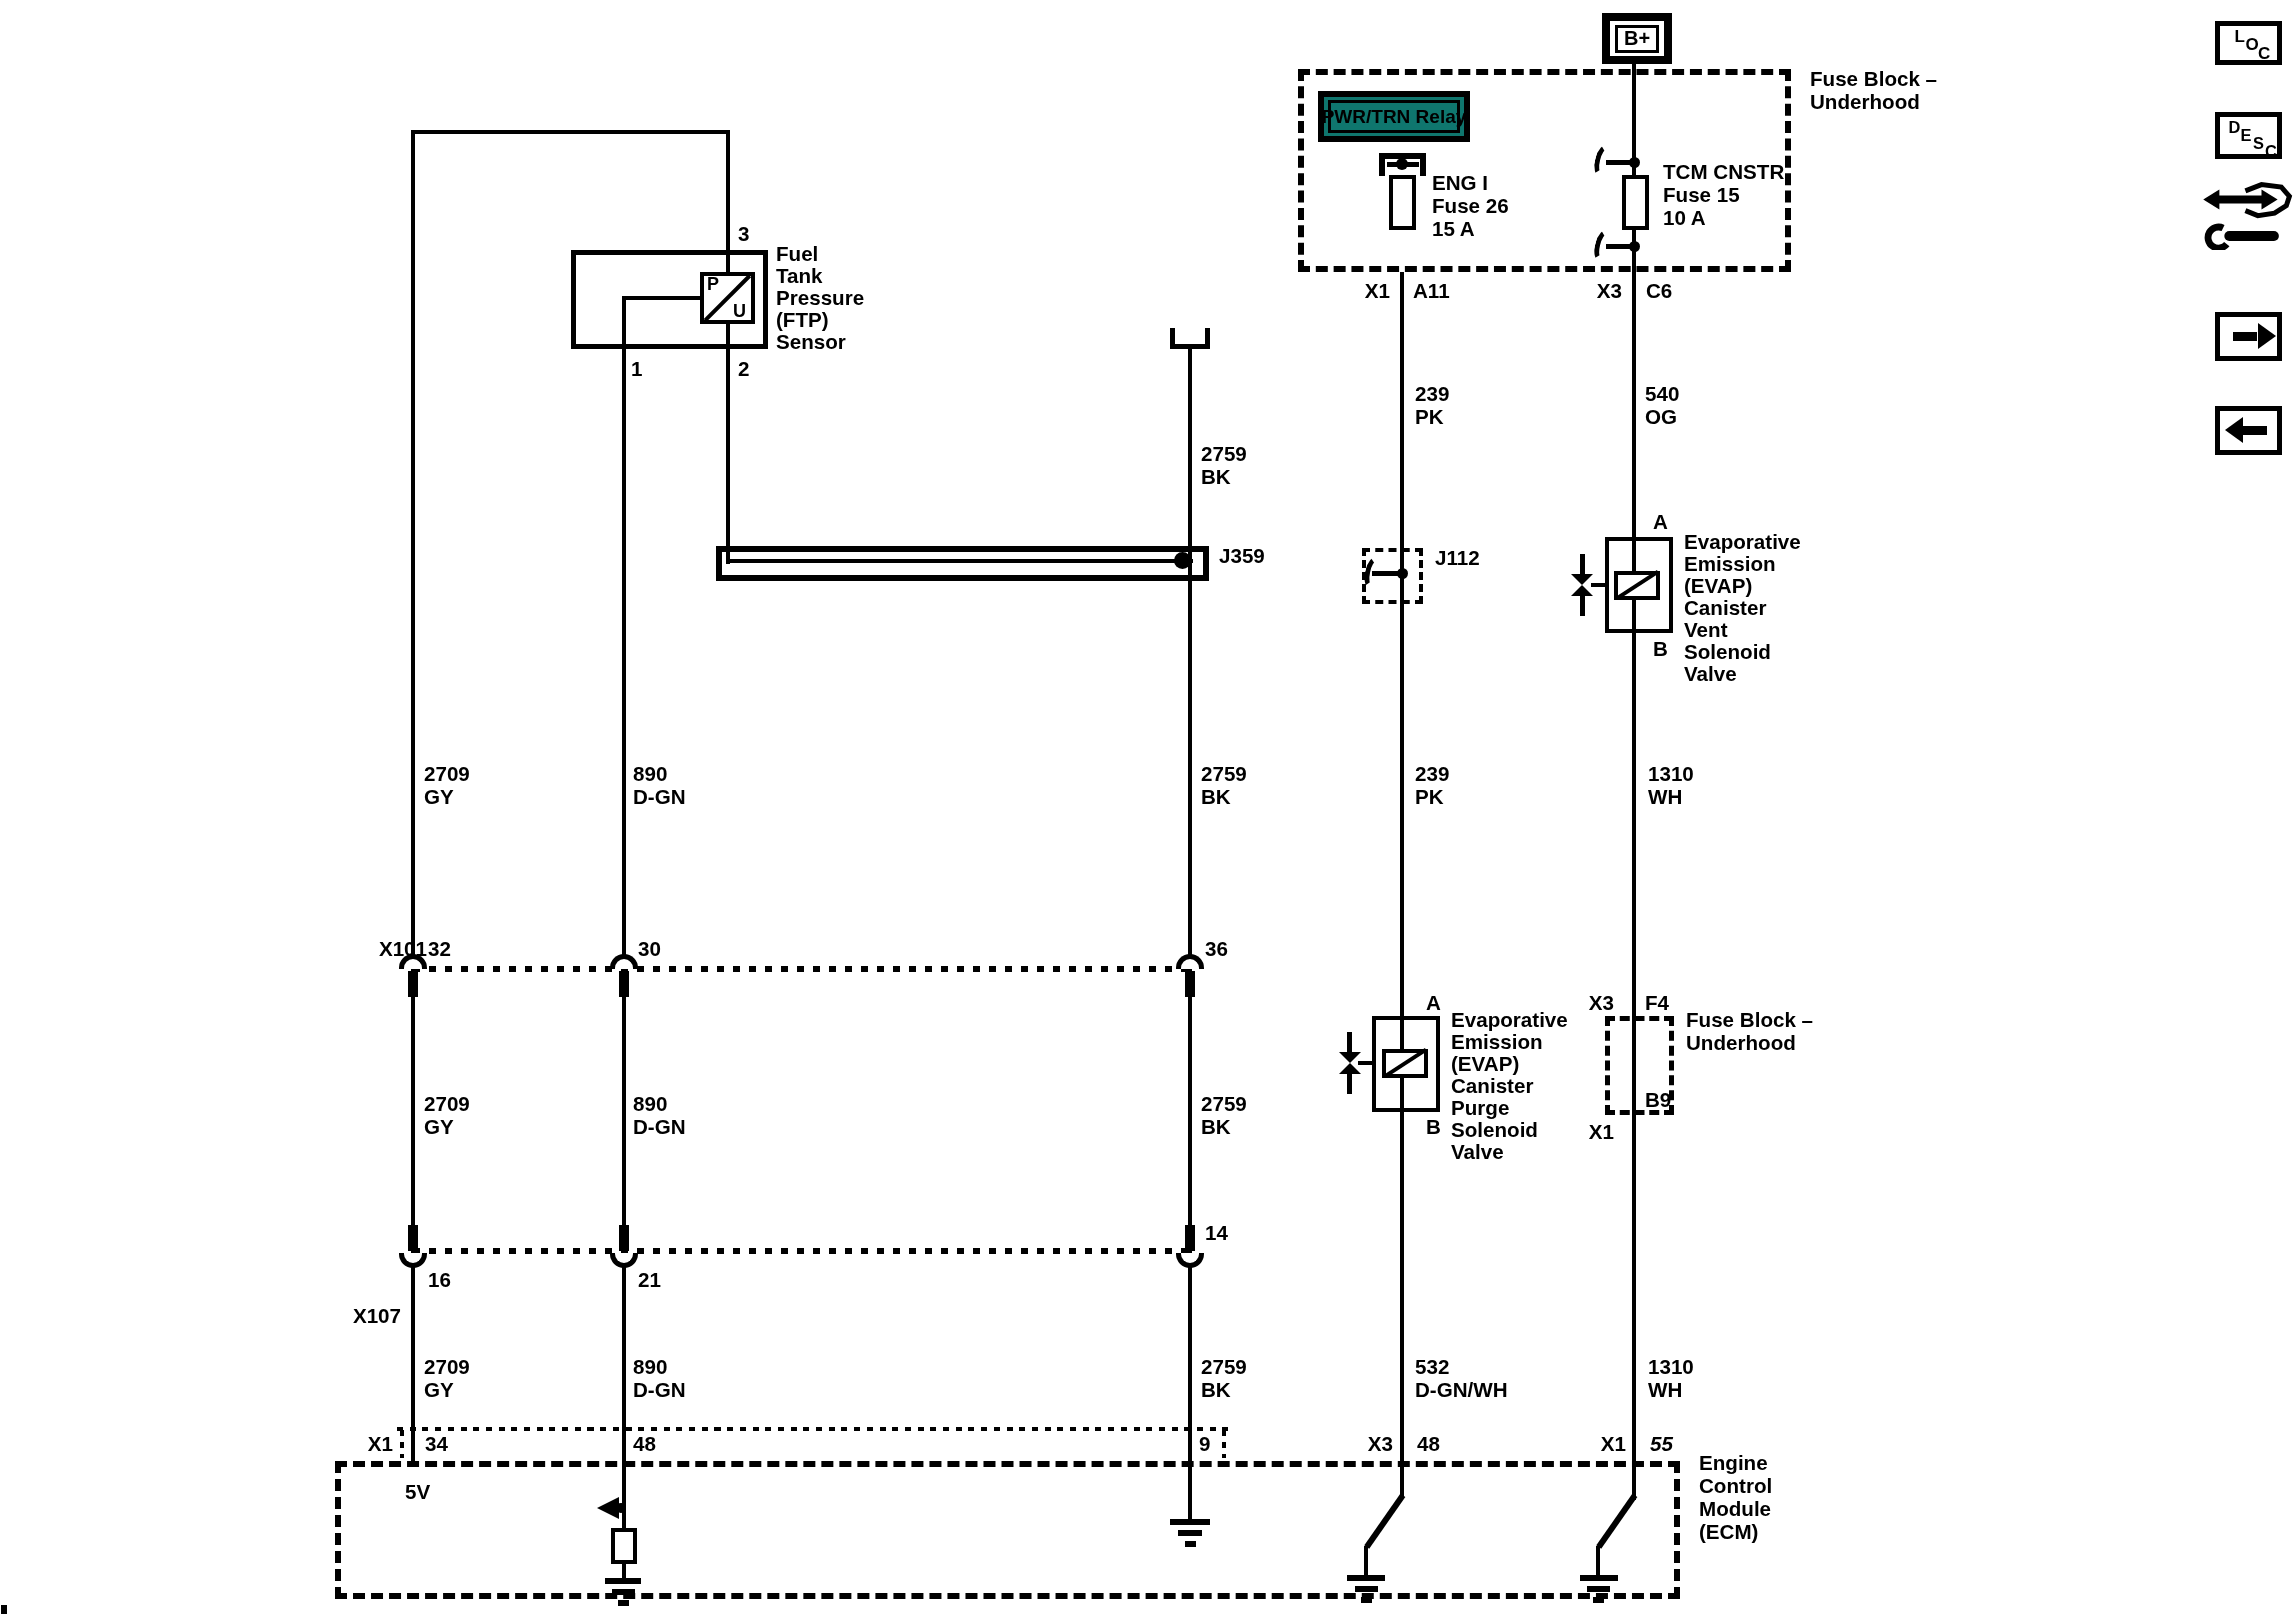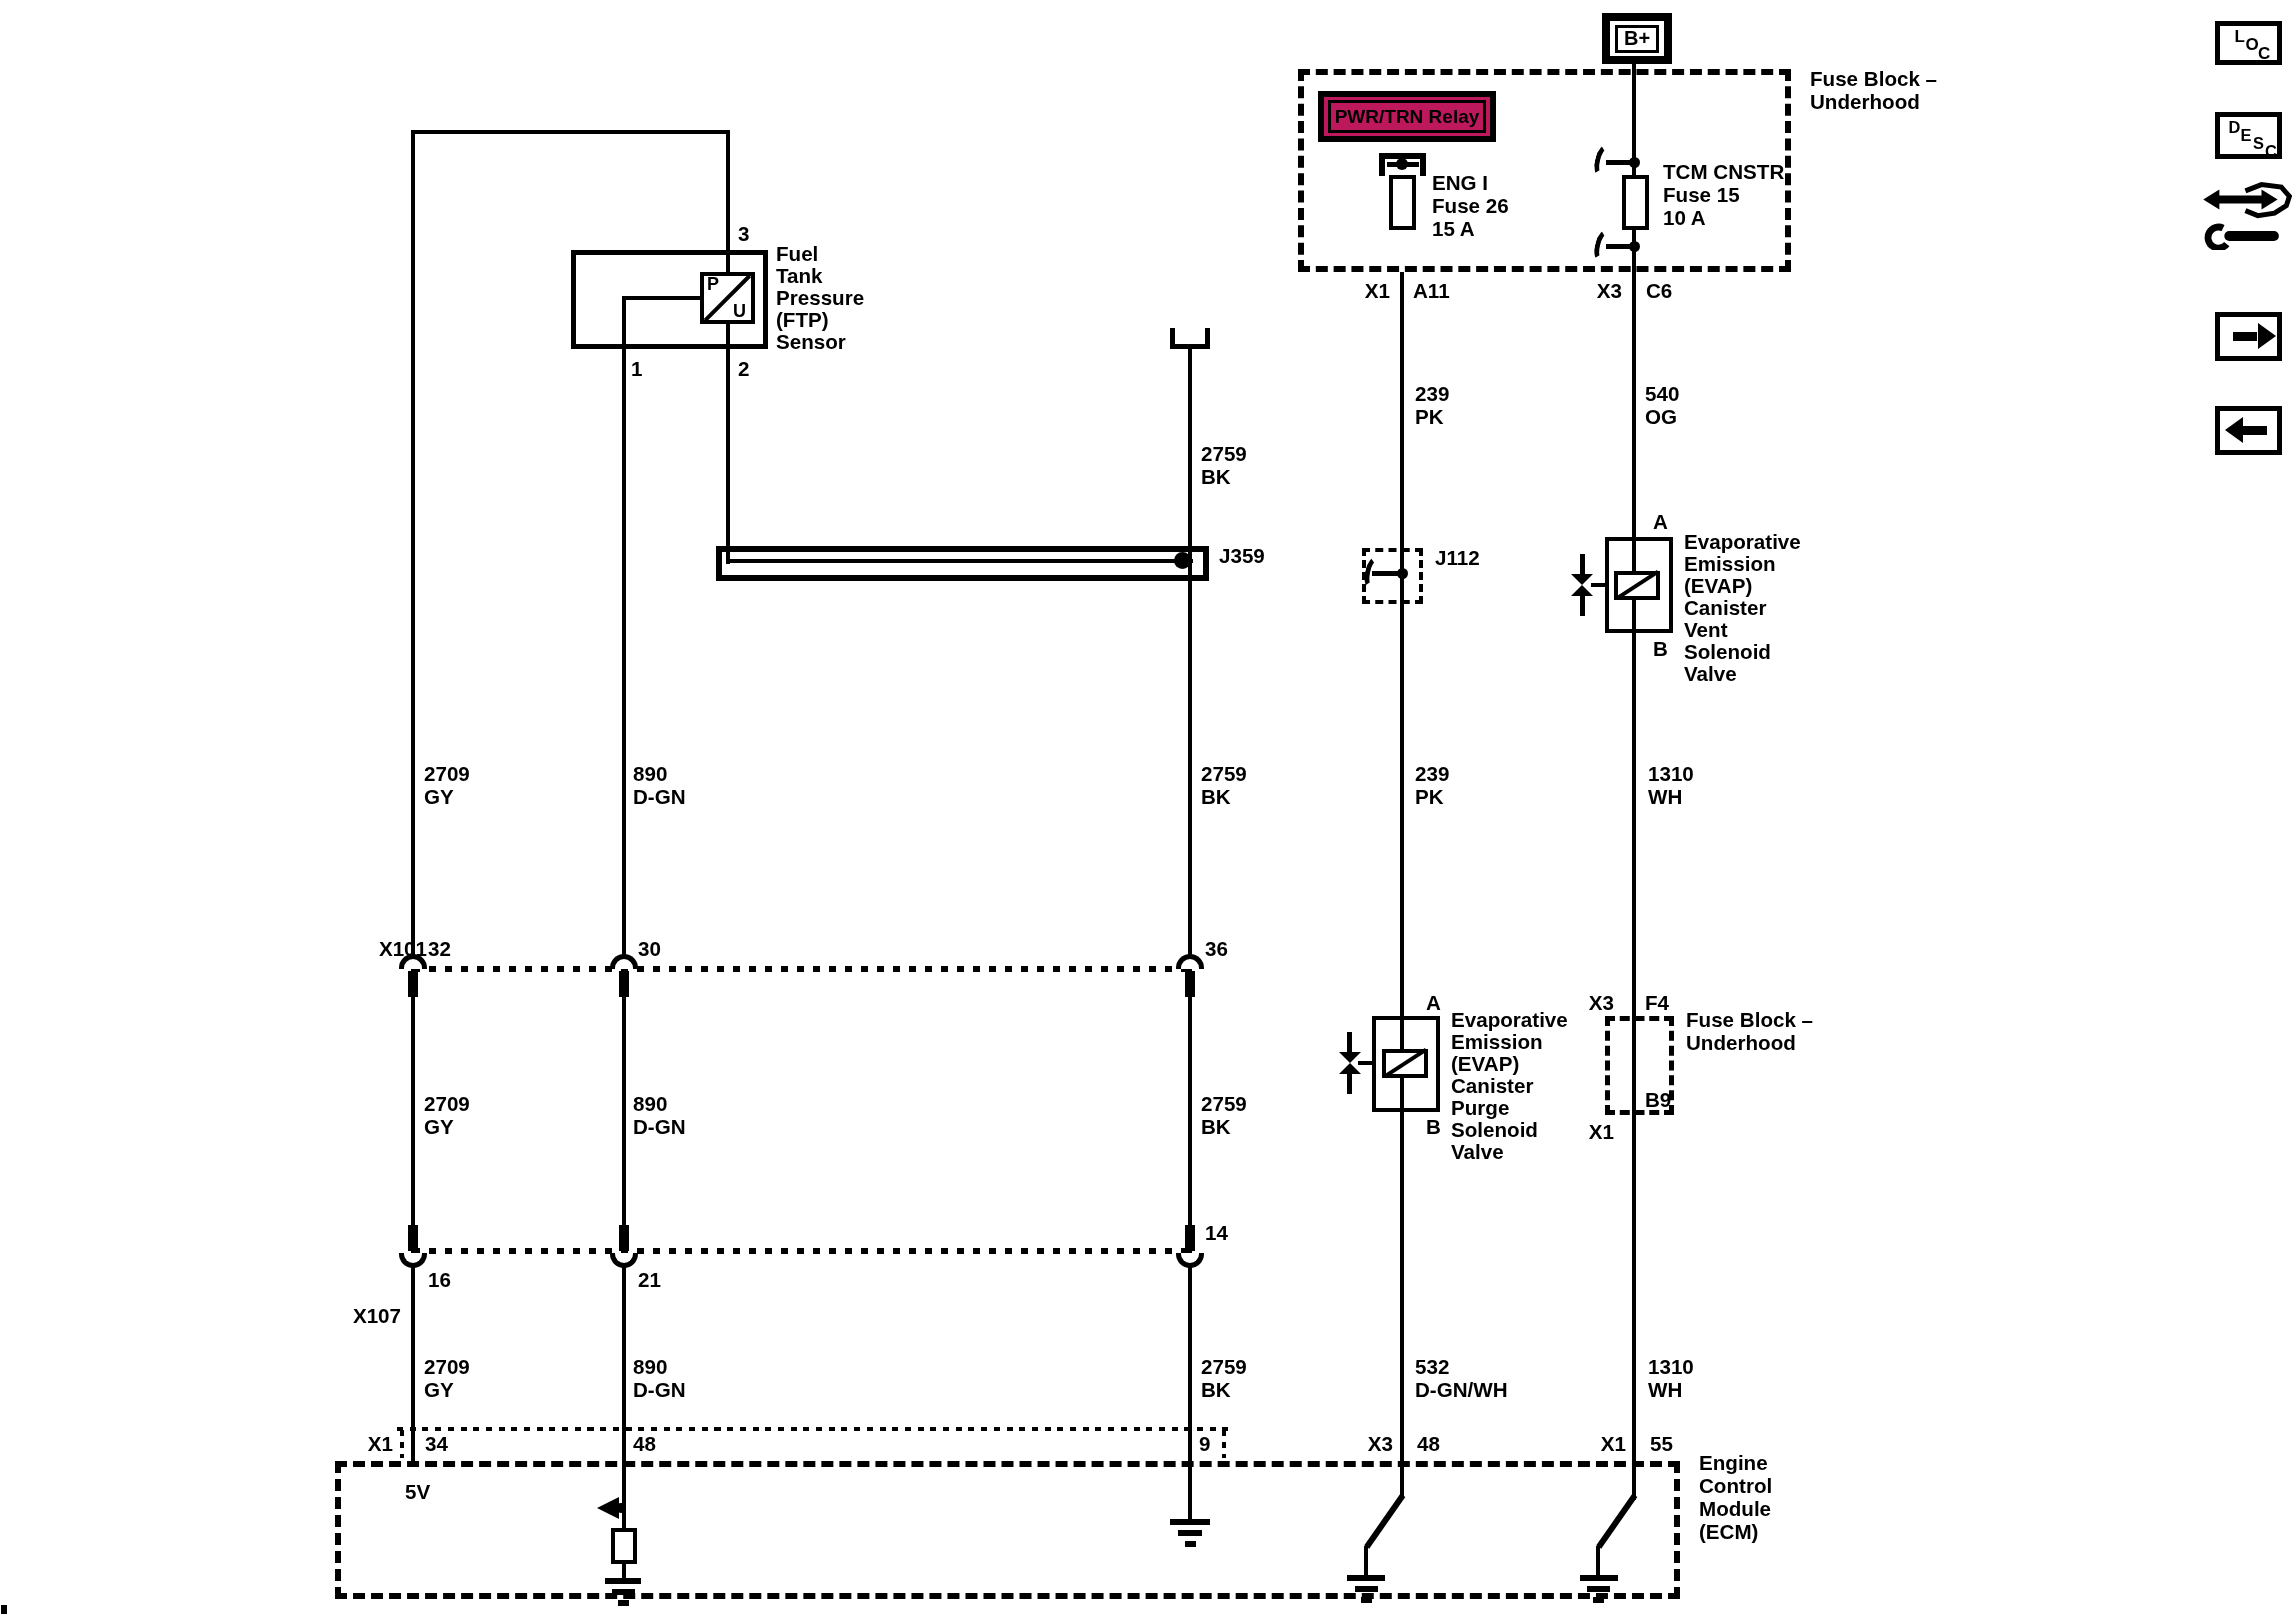--- a/index.html
+++ b/index.html
@@ -53,21 +53,21 @@
 
   <div style="position:absolute;left:1602px;top:13.3px;width:70px;height:51px;border:8px solid #000;background:#fff;box-sizing:border-box;">
     <div style="position:absolute;left:4.9px;top:3.6px;right:4.9px;bottom:3.6px;border:3.6px solid #000;display:flex;align-items:center;justify-content:center;">
       <span class="lbl" style="position:static;font-size:20px;">B+</span>
     </div>
   </div>
 
   <div class="lbl" style="left:1810px;top:67px;">Fuse Block –
 Underhood</div>
 
-  <div style="position:absolute;left:1318px;top:91px;width:178px;height:51px;border:6.7px solid #000;background:#be185d;box-sizing:border-box;">
+  <div style="position:absolute;left:1318px;top:91px;width:152px;height:51px;border:6.7px solid #000;background:#0f766e;box-sizing:border-box;">
     <div style="position:absolute;left:3.6px;top:3px;right:3.6px;bottom:3px;border:3.6px solid #000;display:flex;align-items:center;justify-content:center;">
       <span class="lbl" style="position:static;font-size:19px;white-space:nowrap;">PWR/TRN Relay</span>
     </div>
   </div>
 
   <div class="bar" style="left:1379px;top:153px;width:46px;height:5.5px;"></div>
   <div class="bar" style="left:1379px;top:153px;width:5.5px;height:23px;"></div>
   <div class="bar" style="left:1420px;top:153px;width:5.5px;height:23px;"></div>
   <div class="bar" style="left:1387px;top:162px;width:32px;height:4.9px;"></div>
   <div class="dot" style="left:1396px;top:158px;width:12px;height:12px;"></div>
@@ -223,21 +223,21 @@
   <div class="fineline" style="left:397px;top:1427px;width:831px;"></div>
   <div class="lbl rt" style="left:337px;top:1432px;width:56px;">X1</div>
   <div class="vtick" style="left:400px;top:1430px;height:28px;"></div>
   <div class="lbl" style="left:425px;top:1432px;">34</div>
   <div class="lbl" style="left:633px;top:1432px;">48</div>
   <div class="lbl" style="left:1199px;top:1432px;">9</div>
   <div class="vtick" style="left:1222px;top:1430px;height:28px;"></div>
   <div class="lbl rt" style="left:1332px;top:1432px;width:61px;">X3</div>
   <div class="lbl" style="left:1417px;top:1432px;">48</div>
   <div class="lbl rt" style="left:1565px;top:1432px;width:61px;">X1</div>
-  <div class="lbl" style="left:1650px;top:1432px;">55</div>
+  <div class="lbl" style="left:1650px;top:1432px;font-style:italic;">55</div>
   <div class="lbl" style="left:1699px;top:1451px;">Engine
 Control
 Module
 (ECM)</div>
   <div class="lbl" style="left:405px;top:1480px;">5V</div>
 
   <div style="position:absolute;left:597px;top:1497px;width:0;height:0;border-top:11px solid transparent;border-bottom:11px solid transparent;border-right:22px solid #000;"></div>
   <div class="dot" style="left:616px;top:1503px;width:9.7px;height:9.7px;"></div>
   <div class="wbox" style="left:611px;top:1528px;width:25.5px;height:36px;"></div>
   <div class="v" style="left:622px;top:1564px;height:14.6px;"></div>

